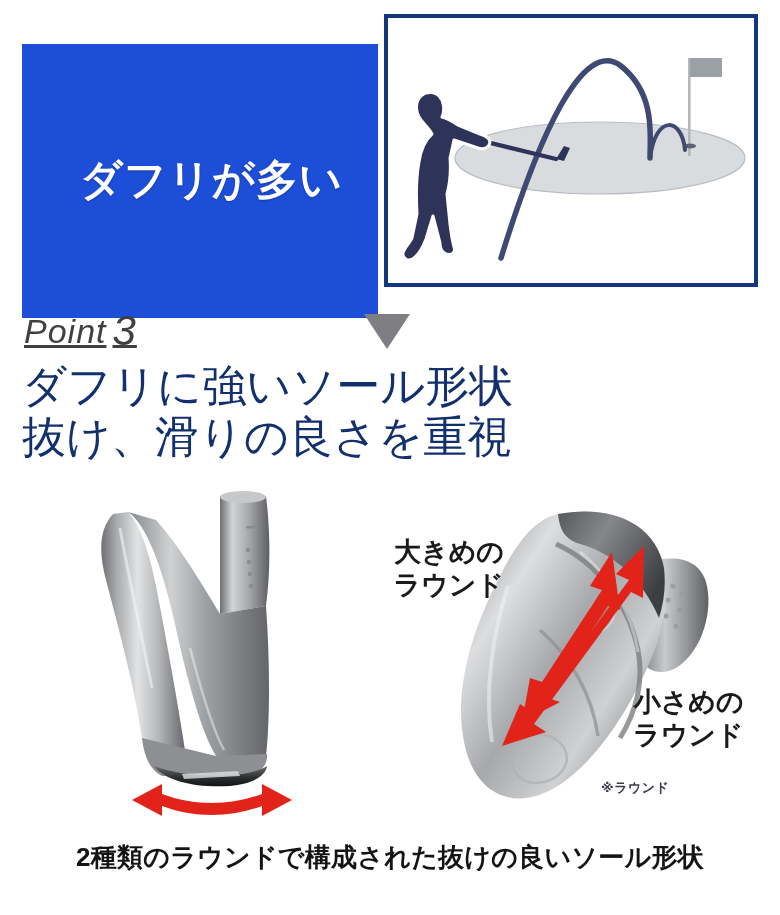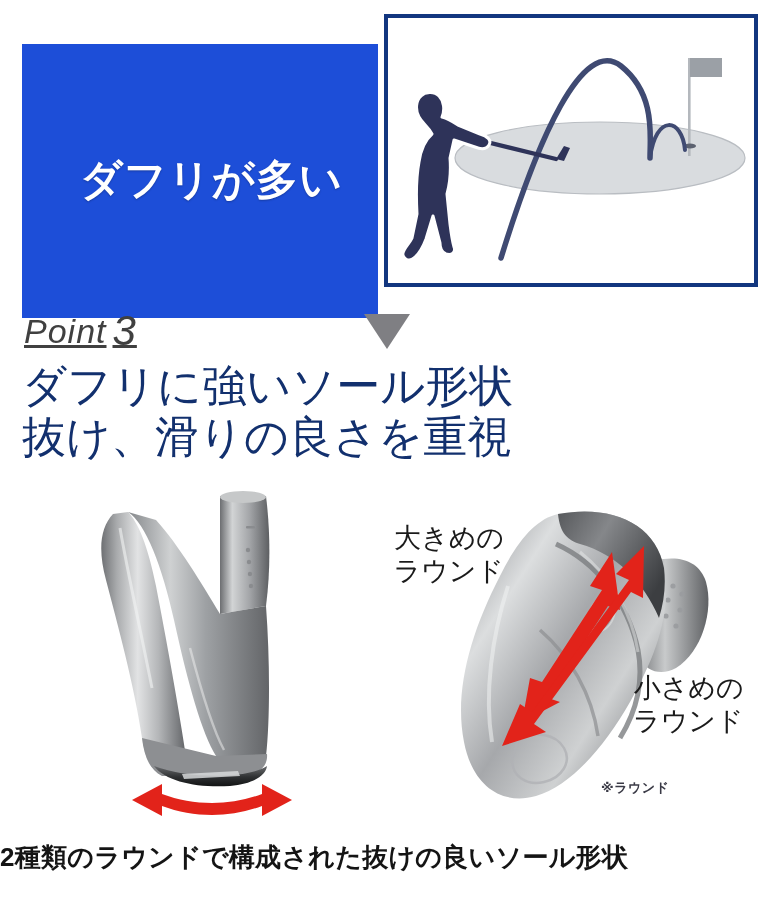--- a/index.html
+++ b/index.html
@@ -109,24 +109,25 @@
   }
   #figure-area svg { display: block; }
 
   #club-left-svg { position: absolute; left: 70px; top: 8px; }
   #club-right-svg { position: absolute; left: 430px; top: 10px; }
 
   
   .callout {
     position: absolute;
     font-size: 27px;
-    font-weight: 400;
+    font-weight: 700;
     color: #1a1a1a;
     line-height: 1.22;
     white-space: nowrap;
+    margin-top: 14px;
   }
   #callout-large { left: 358px; top: 522px; text-align: right; width: 146px; }
   #callout-small { left: 633px; top: 672px; text-align: right; }
 
   #image-note {
     position: absolute;
     left: 601px;
     top: 779px;
     font-size: 13px;
     font-weight: 700;
@@ -134,21 +135,21 @@
     letter-spacing: .5px;
     white-space: nowrap;
   }
 
   
   #bottom-caption {
     position: absolute;
     left: 0;
     top: 840px;
     width: 780px;
-    text-align: left;
+    text-align: center;
     font-size: 26px;
     font-weight: 700;
     color: #141414;
     letter-spacing: .3px;
     white-space: nowrap;
   }
 </style>
 </head>
 <body>
 

